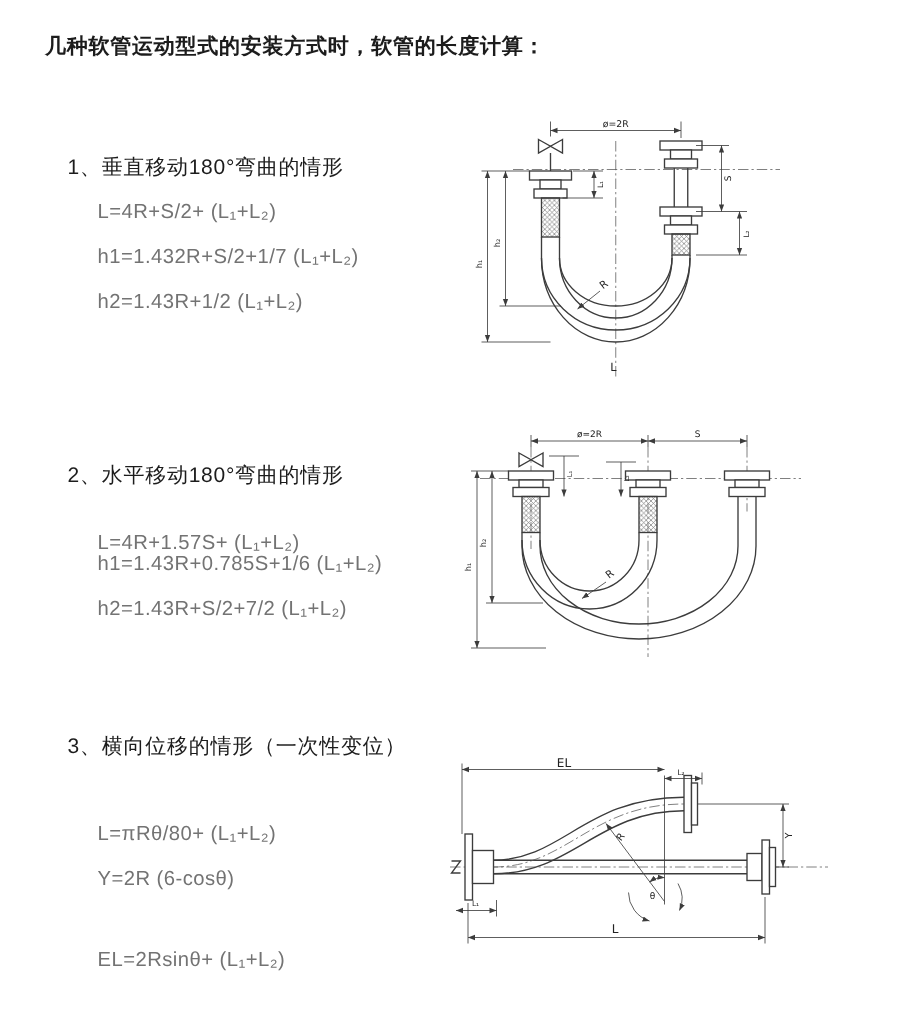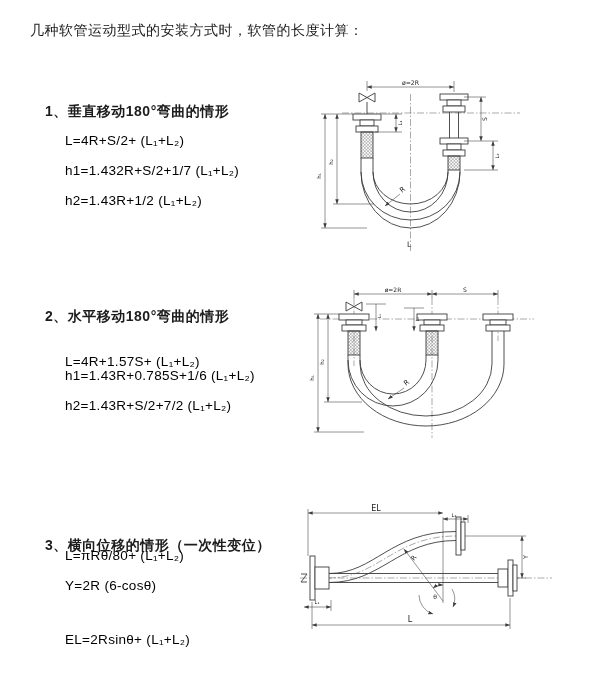--- a/index.html
+++ b/index.html
@@ -2,29 +2,29 @@
 <html><head>
 <meta charset="utf-8">
 <style>
   html,body{margin:0;padding:0;}
   body{
     width:600px;height:675px;position:relative;background:#ffffff;
     font-family:"Liberation Sans","DejaVu Sans",sans-serif;color:#1c1c1c;
     overflow:hidden;
   }
   .page-title{
-    position:absolute;left:30px;top:22px;font-size:14px;font-weight:400;
+    position:absolute;left:30px;top:22px;font-size:14px;font-weight:700;
     letter-spacing:.5px;white-space:nowrap;
   }
   .sec-heading{
-    position:absolute;font-size:14px;font-weight:700;letter-spacing:.5px;white-space:nowrap;
+    position:absolute;font-size:14px;font-weight:400;letter-spacing:.5px;white-space:nowrap;
   }
   .formula{
     position:absolute;font-size:13.5px;font-weight:400;letter-spacing:.3px;white-space:nowrap;
-    color:#000000;
+    color:#737373;
   }
   .diagram{position:absolute;}
   svg{display:block;}
   svg .ln{fill:none;stroke:#3c3c3c;stroke-width:0.9;}
   svg .fl{fill:#ffffff;stroke:#3c3c3c;stroke-width:0.9;}
   svg .dim{fill:none;stroke:#3c3c3c;stroke-width:0.55;}
   svg .cl{fill:none;stroke:#555;stroke-width:0.5;stroke-dasharray:7 2 1.5 2;}
   svg .hx{fill:url(#hx);stroke:#3c3c3c;stroke-width:0.9;}
   svg .lbl{fill:#222;font-family:"DejaVu Sans",sans-serif;}
 </style>
@@ -203,21 +203,21 @@
     <line class="dim" x1="18" y1="116" x2="56" y2="116"></line>
     <text class="lbl" font-size="5.5" text-anchor="middle" x="18" y="76" transform="rotate(-90 18 76)">h₂</text>
   </g>
   <g>
     <line class="dim" x1="98" y1="102" x2="82" y2="113" marker-end="url(#arr)"></line>
     <text class="lbl" font-size="7" x="100" y="100" transform="rotate(-38 100 100)">R</text>
   </g>
 </svg>
 </div>
 
-<div class="sec-heading" style="left:45px;top:537px">3、横向位移的情形（一次性变位）</div>
+<div class="sec-heading" style="left:45px;top:489px">3、横向位移的情形（一次性变位）</div>
 <div class="formula" style="left:65px;top:548px">L=πRθ/80+ (L₁+L₂)</div>
 <div class="formula" style="left:65px;top:578px">Y=2R (6-cosθ)</div>
 <div class="formula" style="left:65px;top:632px">EL=2Rsinθ+ (L₁+L₂)</div>
 
 <div class="diagram" style="left:300px;top:503px">
 <svg viewBox="0 0 255 140" width="255" height="140">
   <g>
     <line class="cl" x1="0" y1="75" x2="252" y2="75"></line>
     <path class="ln" d="M1,71 L7,71 L1,79 L7,79" stroke-width="0.6"></path>
   </g>

